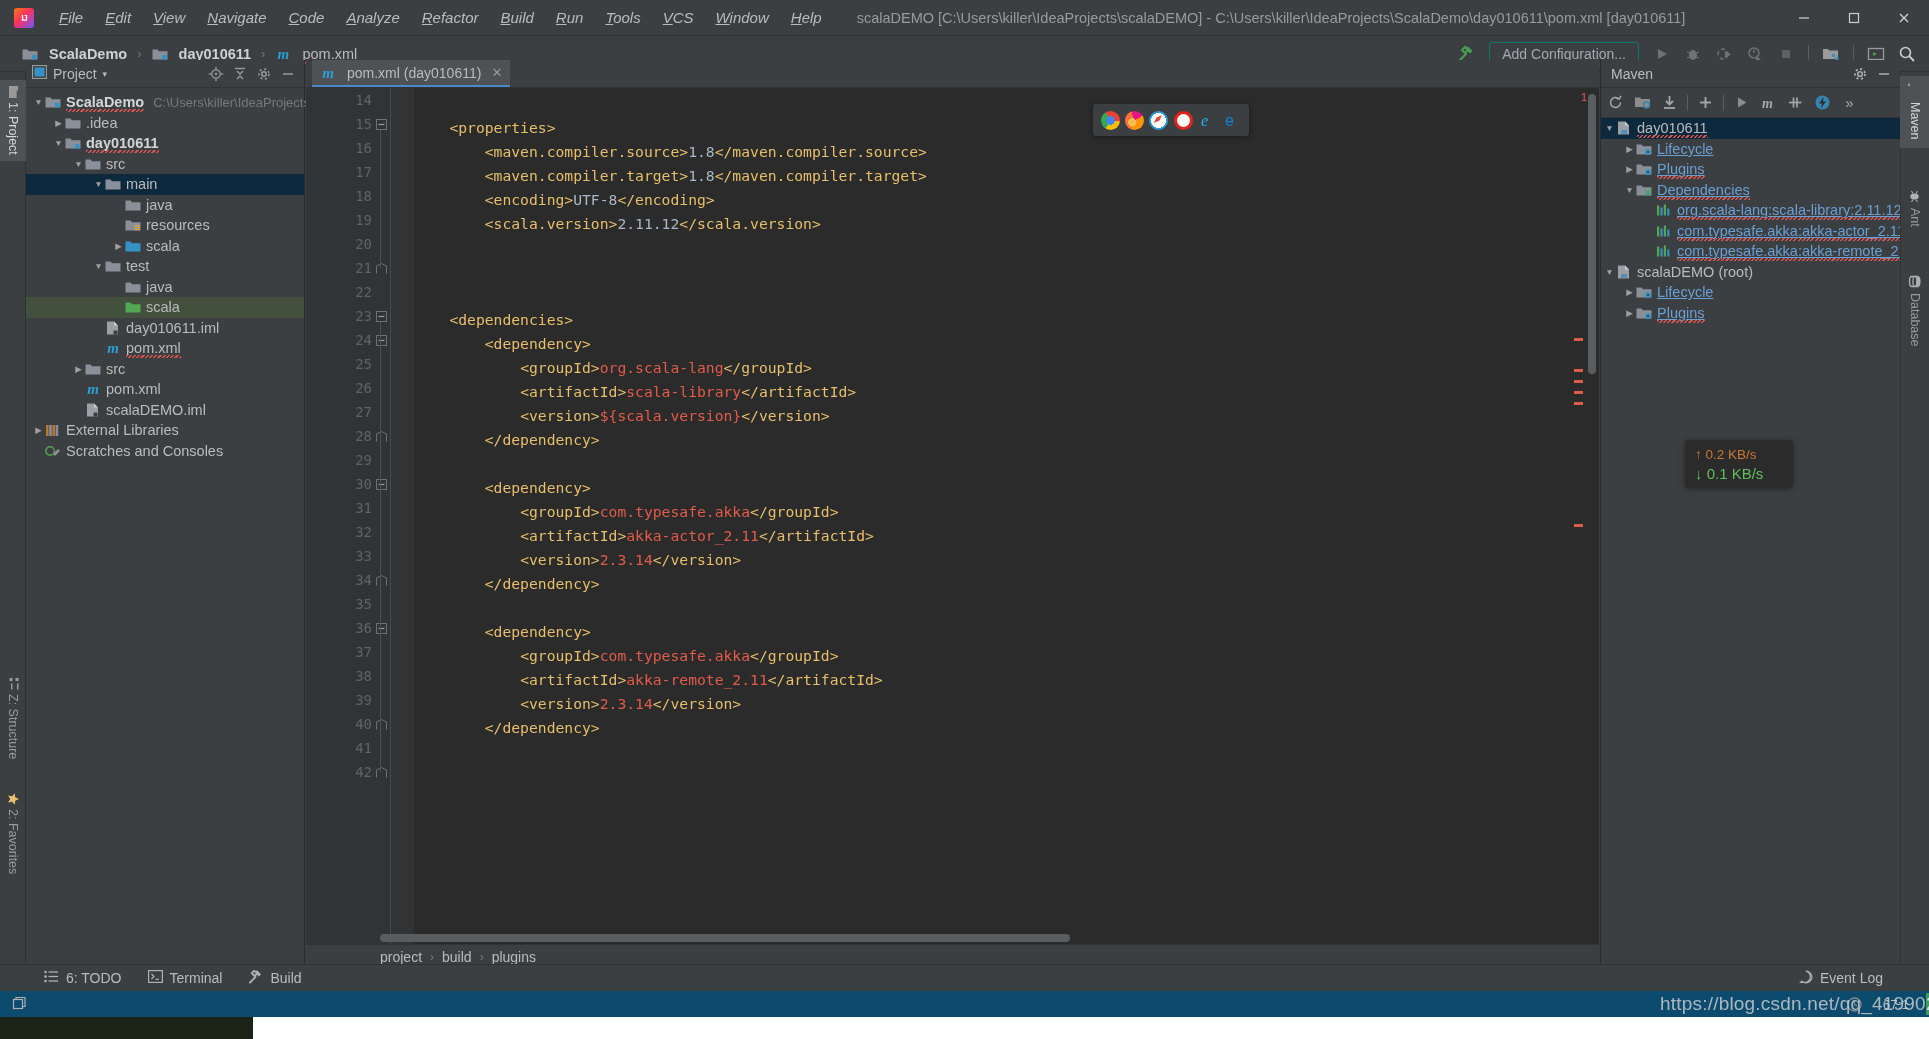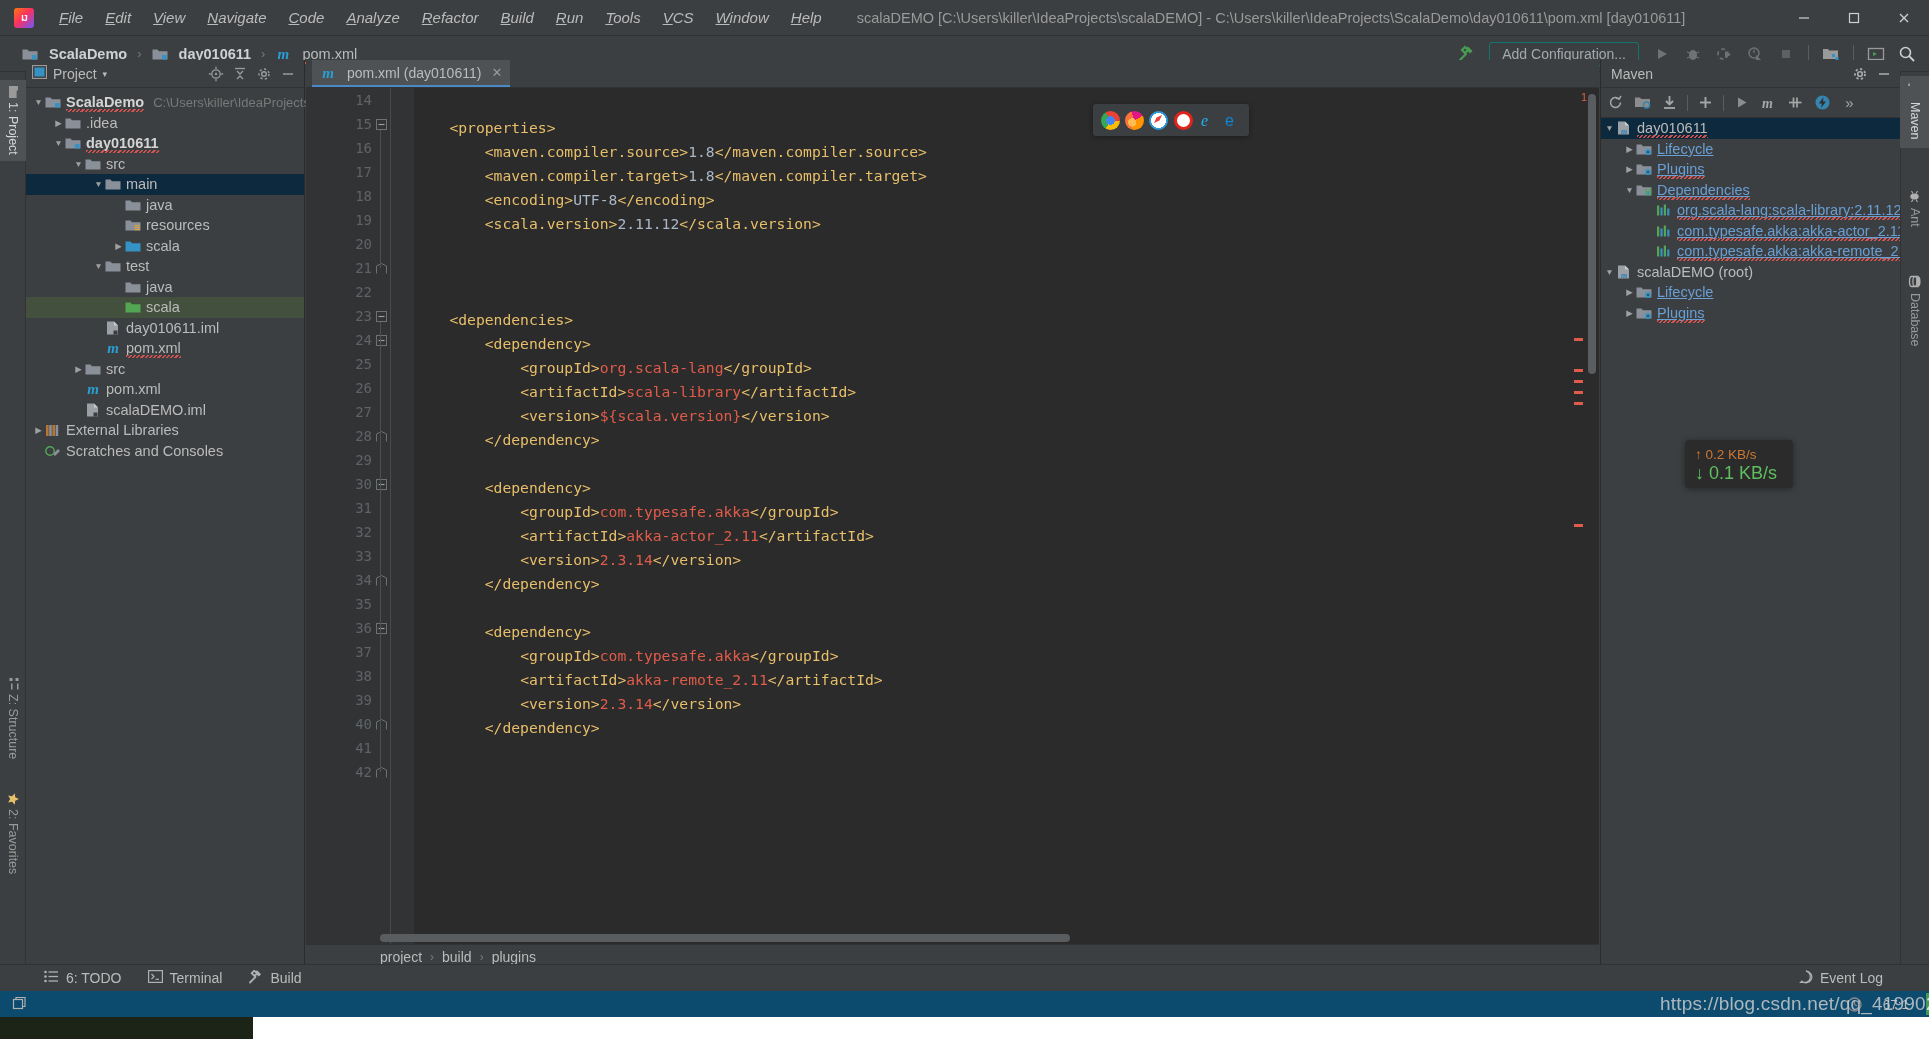--- a/index.html
+++ b/index.html
@@ -234,21 +234,21 @@
   }
   .mrow.sel { background: #0d293e; }
   .mlabel.link { color: #6a9fd4; text-decoration: underline; }
 
   .speed-tip {
     position: absolute; left: 1685px; top: 440px; width: 108px; height: 48px;
     background: #2b2b2b; border-radius: 4px; padding: 5px 10px;
     box-shadow: 0 1px 6px rgba(0,0,0,.4);
   }
   .speed-up { color: #cc7832; font-size: 13.5px; line-height: 19px; }
-  .speed-dn { color: #5fbf5f; font-size: 18px; line-height: 19px; }
+  .speed-dn { color: #5fbf5f; font-size: 15px; line-height: 19px; }
 
   
   .stripe-right {
     position: absolute; right: 0; top: 72px; width: 29px; height: 895px;
     background: #3c3f41; border-left: 1px solid #323232;
   }
   .rstripe-btn {
     width: 29px; color: #9a9a9a; font-size: 12.5px;
     writing-mode: vertical-rl; text-orientation: mixed;
     display: flex; align-items: center; justify-content: flex-start;

